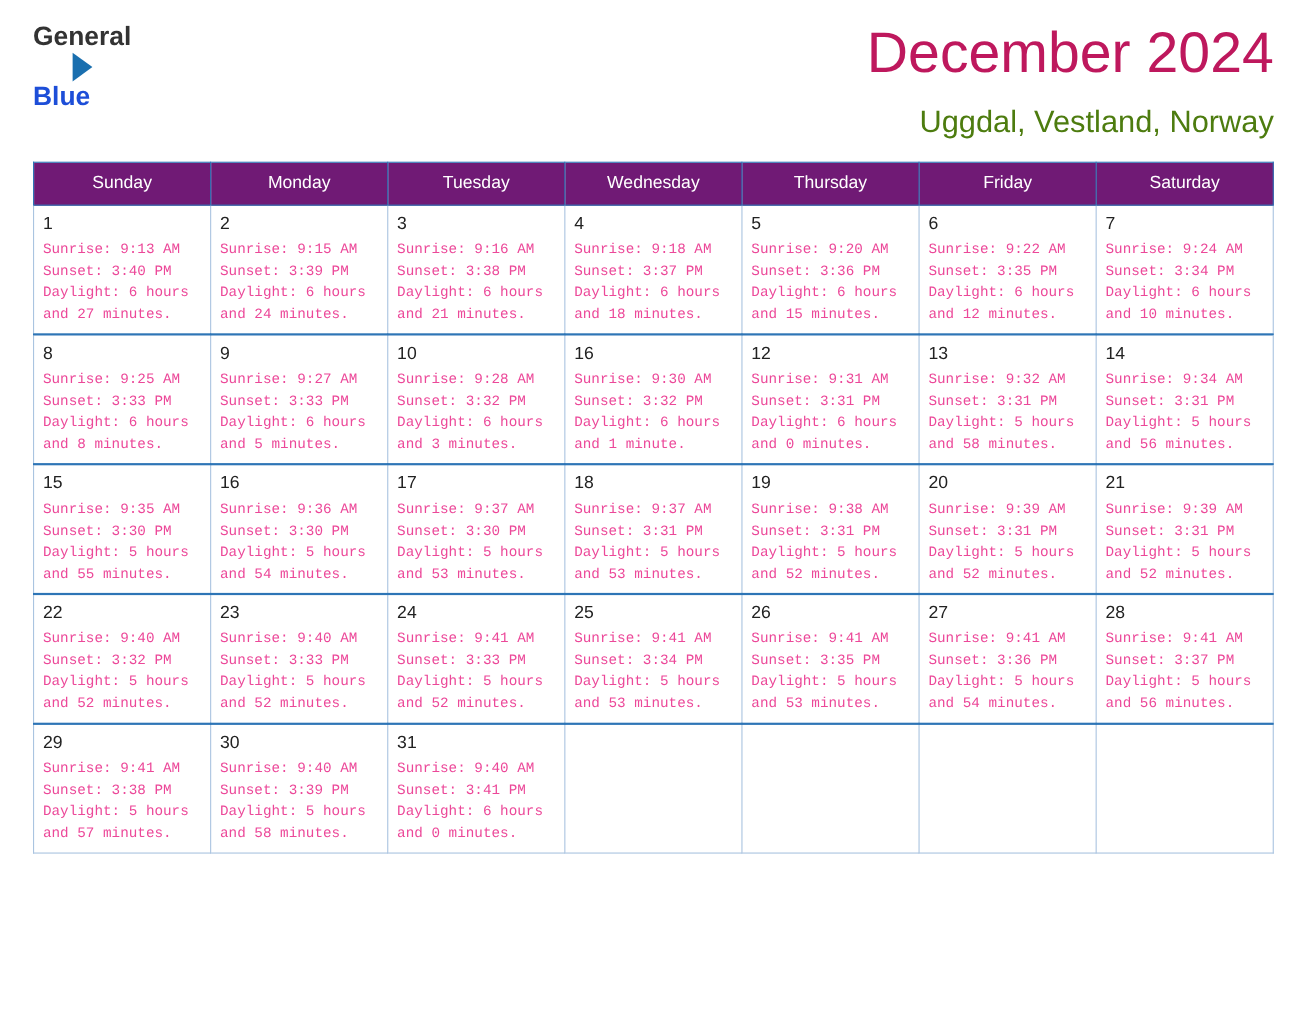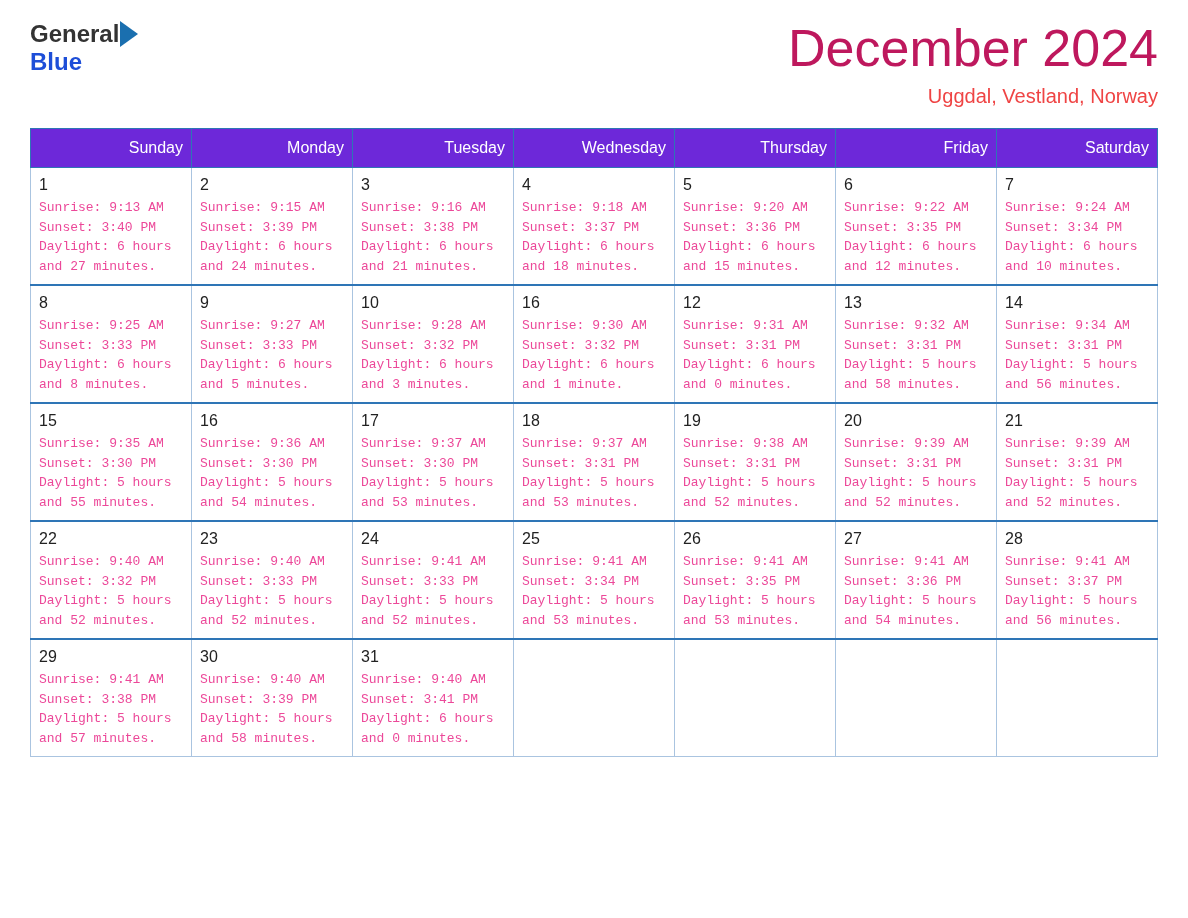--- a/index.html
+++ b/index.html
@@ -20,45 +20,46 @@
       display: flex;
       align-items: center;
     }
     .logo-wrapper {
       display: flex;
       flex-direction: column;
     }
     .logo-line1 {
       display: flex;
       align-items: center;
+      flex-direction: column;
     }
     .title-section {
       text-align: right;
     }
     .month-title {
       font-size: 52px;
       font-weight: normal;
       color: #be185d;
       line-height: 1.1;
     }
     .location-title {
-      font-size: 20px;
-      color: #ef4444;
-      margin-top: 8px;
+      font-size: 28px;
+      color: #4d7c0f;
+      margin-top: 18px;
     }
     table {
       width: 100%;
       border-collapse: collapse;
       font-size: 13px;
     }
     thead tr th {
-      background-color: #6d28d9;
+      background-color: #701a75;
       color: #fff;
       padding: 10px 8px;
-      text-align: right;
+      text-align: center;
       font-size: 16px;
       font-weight: normal;
       border: 1px solid #2e75b6;
     }
     tbody tr td {
       vertical-align: top;
       padding: 8px;
       border: 1px solid #aac4e0;
       width: 14.28%;
       min-height: 100px;

